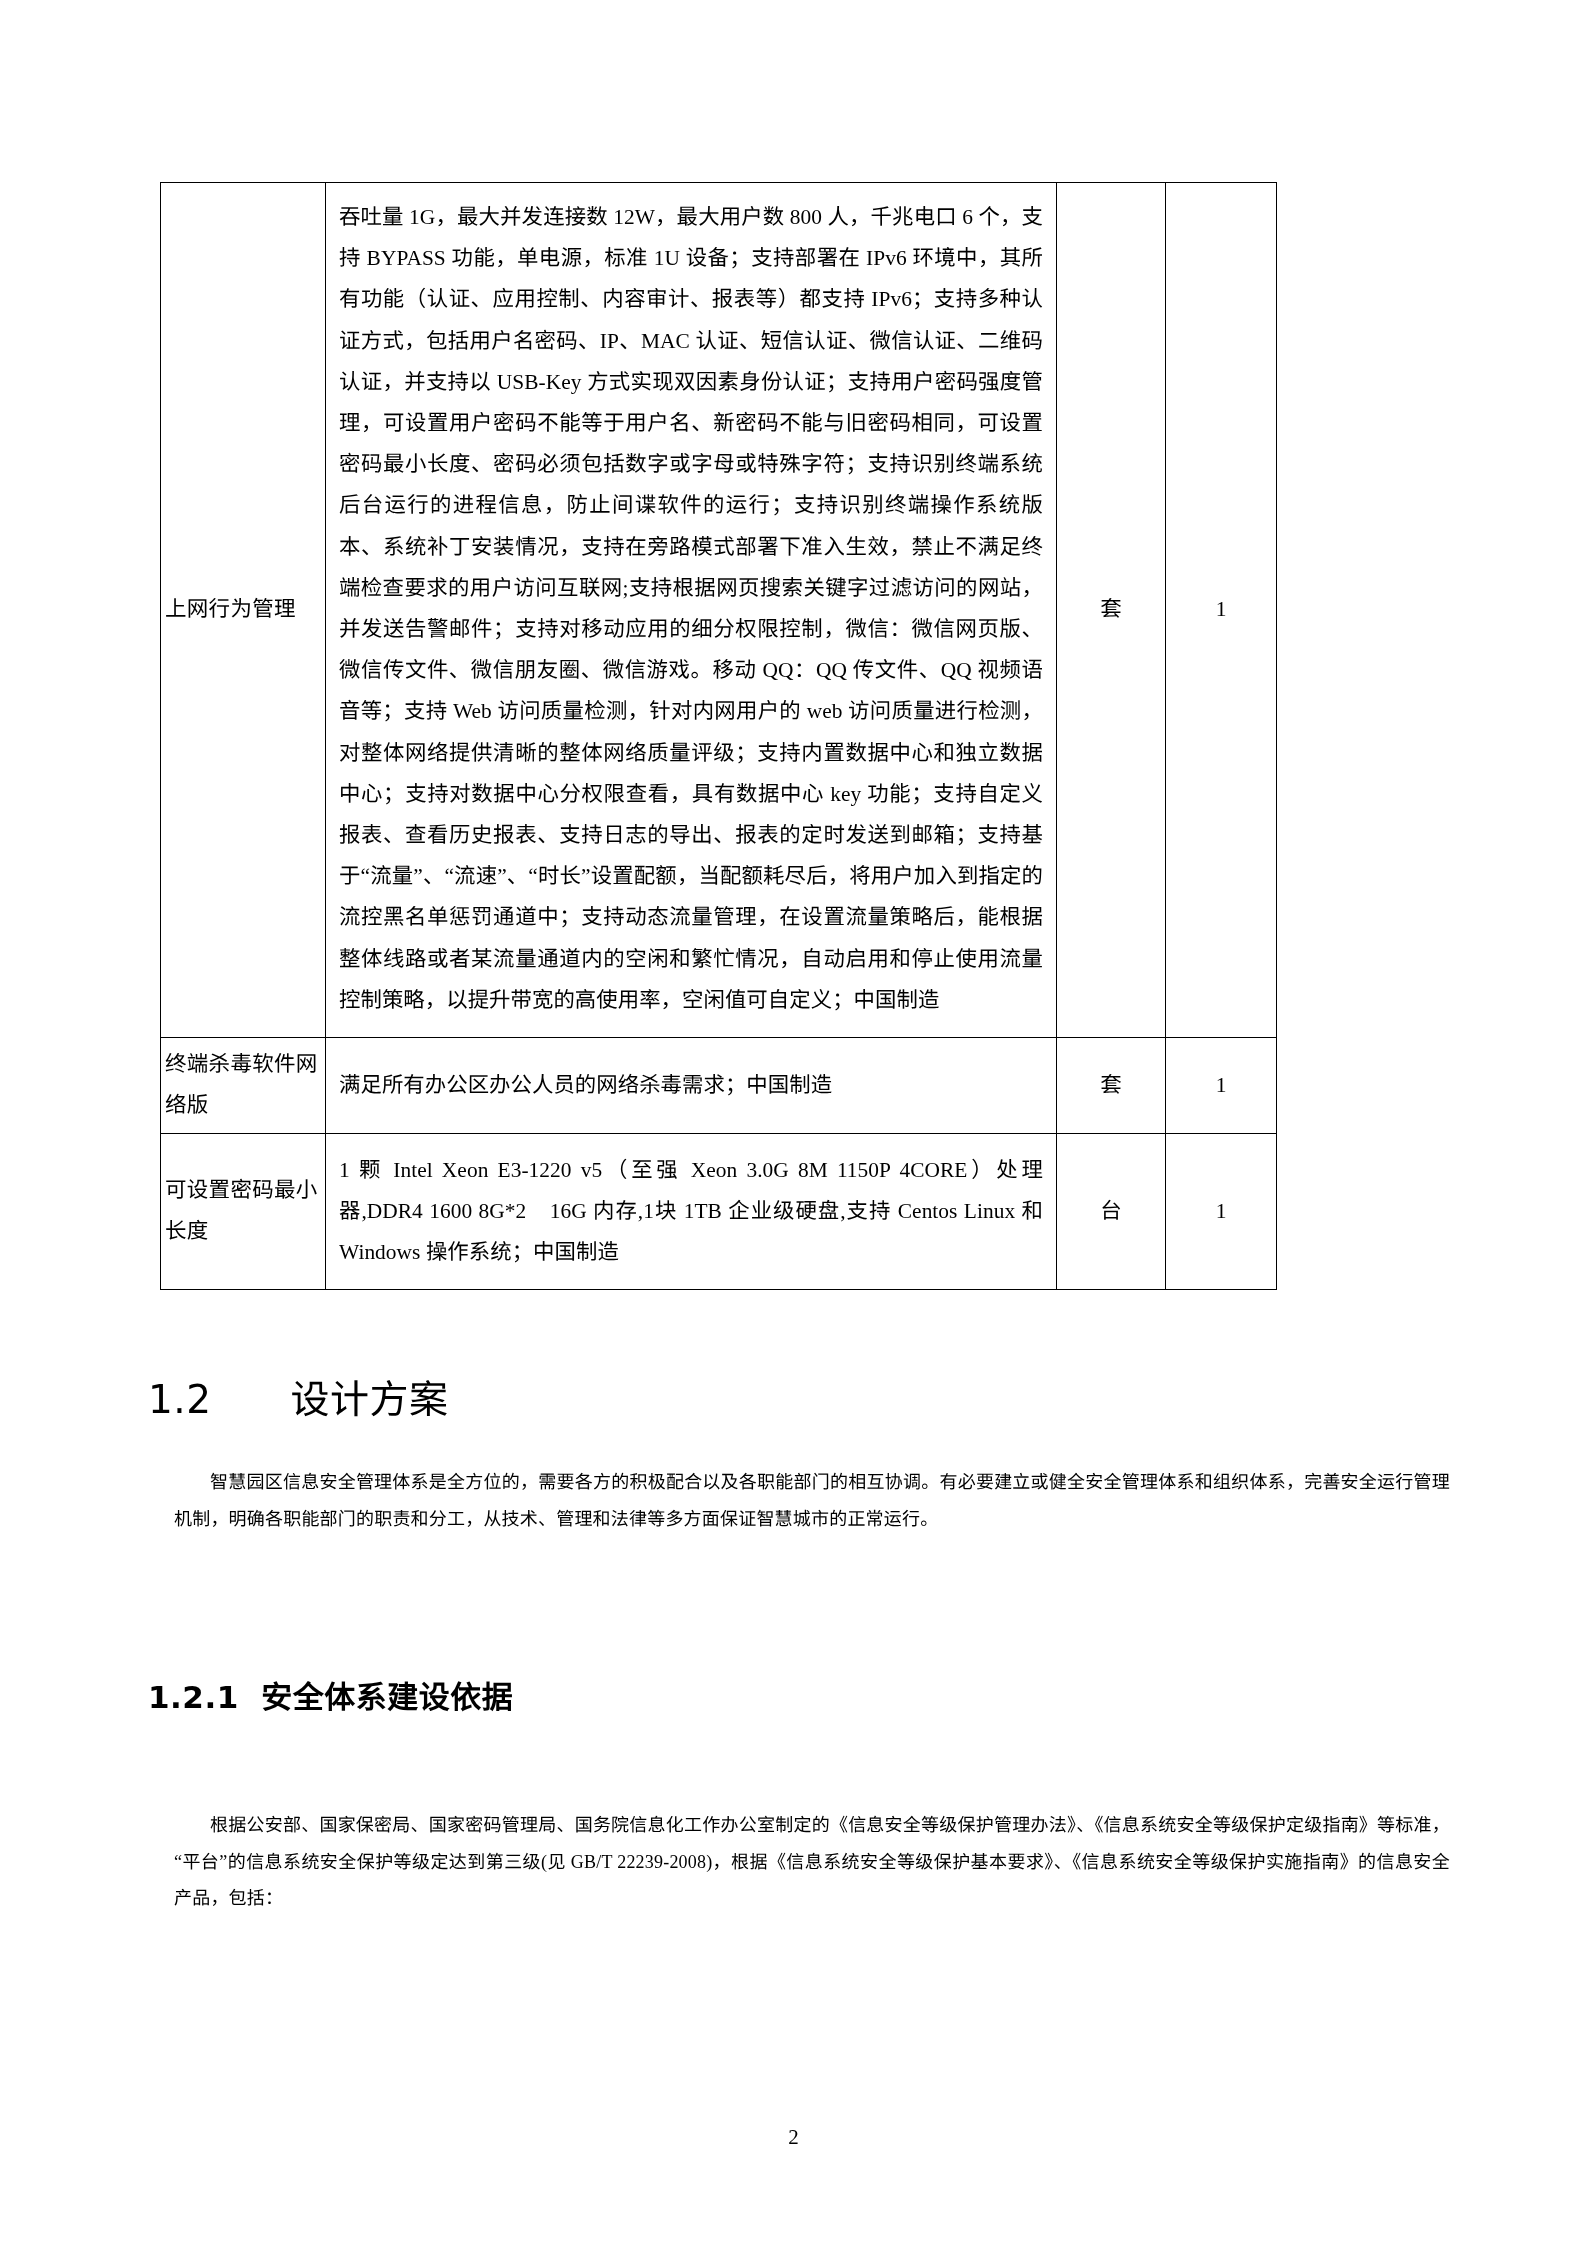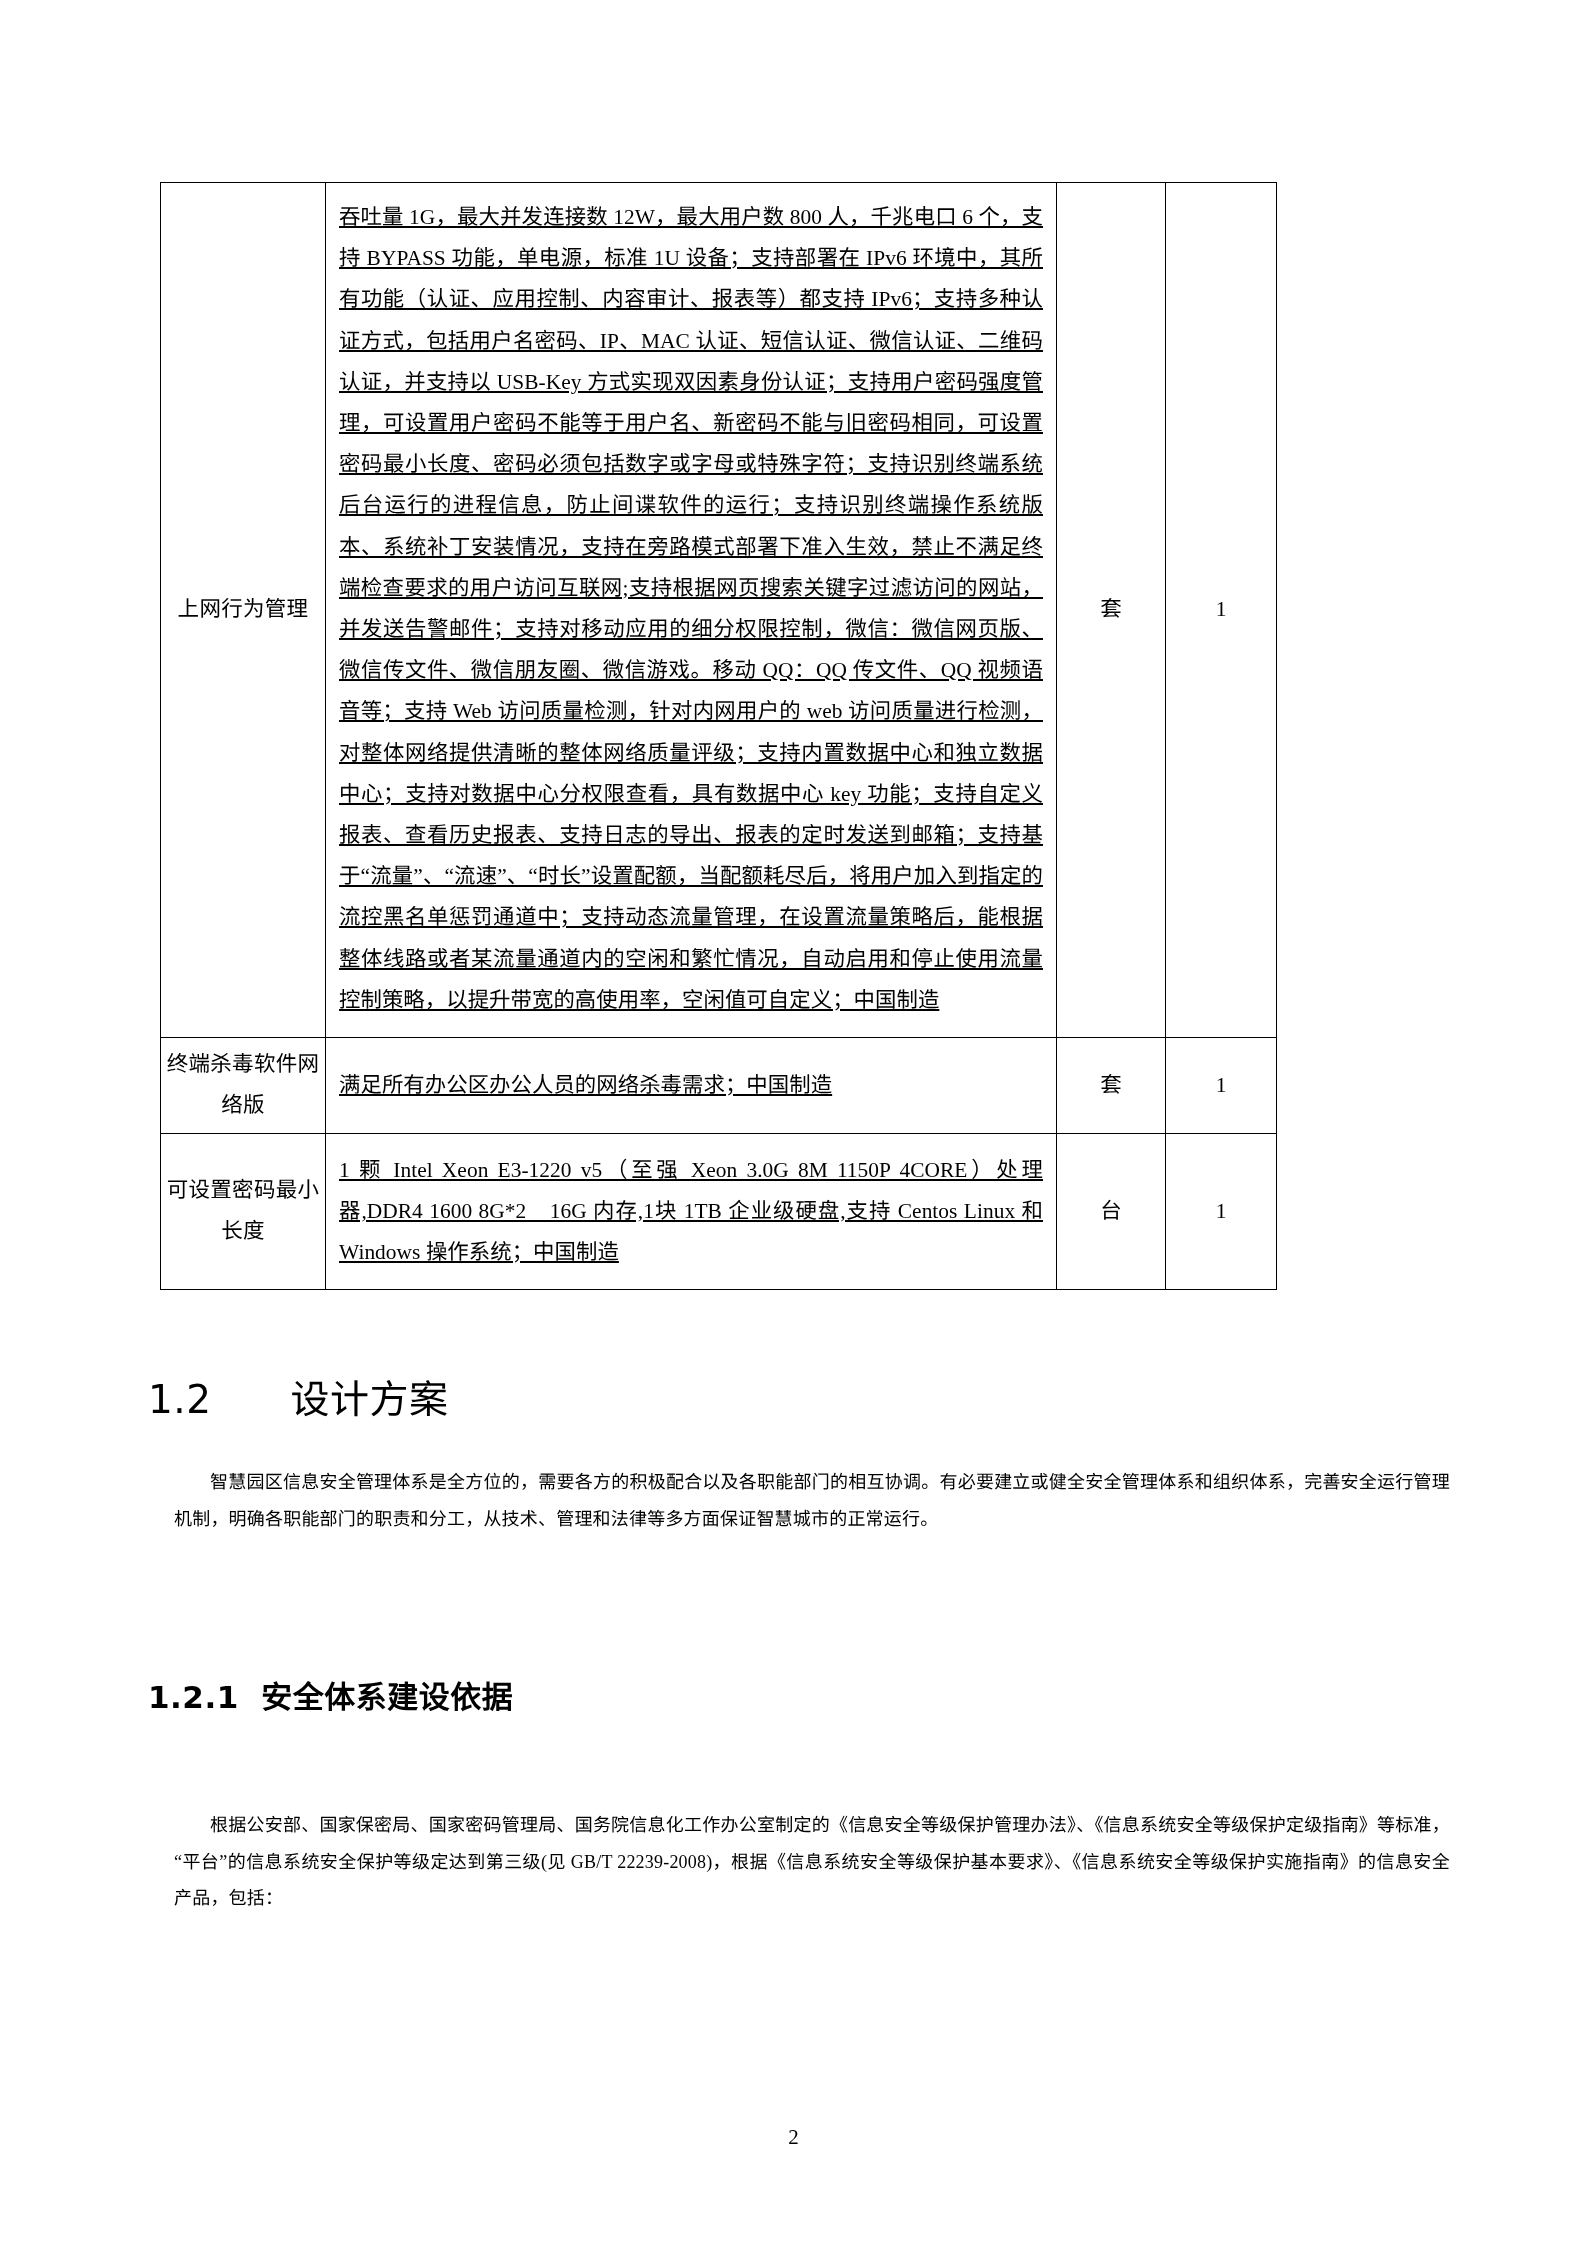--- a/index.html
+++ b/index.html
@@ -37,39 +37,38 @@
     border-collapse: collapse;
     table-layout: fixed;
   }
   table.spec-table td {
     border: 1.3px solid #000000;
     vertical-align: middle;
     padding: 0;
     font-size: 21.5px;
     line-height: 1.0;
   }
-  td.col-name   { width: 164px; text-align: center; }
+  td.col-name   { width: 164px; text-align: left; }
   td.col-desc   { width: 730px; text-align: left; }
   td.col-unit   { width: 108px; text-align: center; }
   td.col-qty    { width: 110px; text-align: center; }
 
   .cell-name {
     padding: 6px 4px;
     line-height: 1.92;
     font-size: 21.5px;
     letter-spacing: 0.3px;
   }
   .cell-desc {
     padding: 14px 13px 16px 13px;
     line-height: 1.925;
     font-size: 21.4px;
     text-align: justify;
     text-justify: inter-ideograph;
     letter-spacing: 0.05px;
-    text-decoration: underline;
   }
   .cell-desc.tight { padding-top: 16px; padding-bottom: 16px; }
   .cell-unit, .cell-qty {
     font-size: 21.5px;
     padding: 4px 2px;
   }
 
   
   .doc-body {
     position: absolute;

